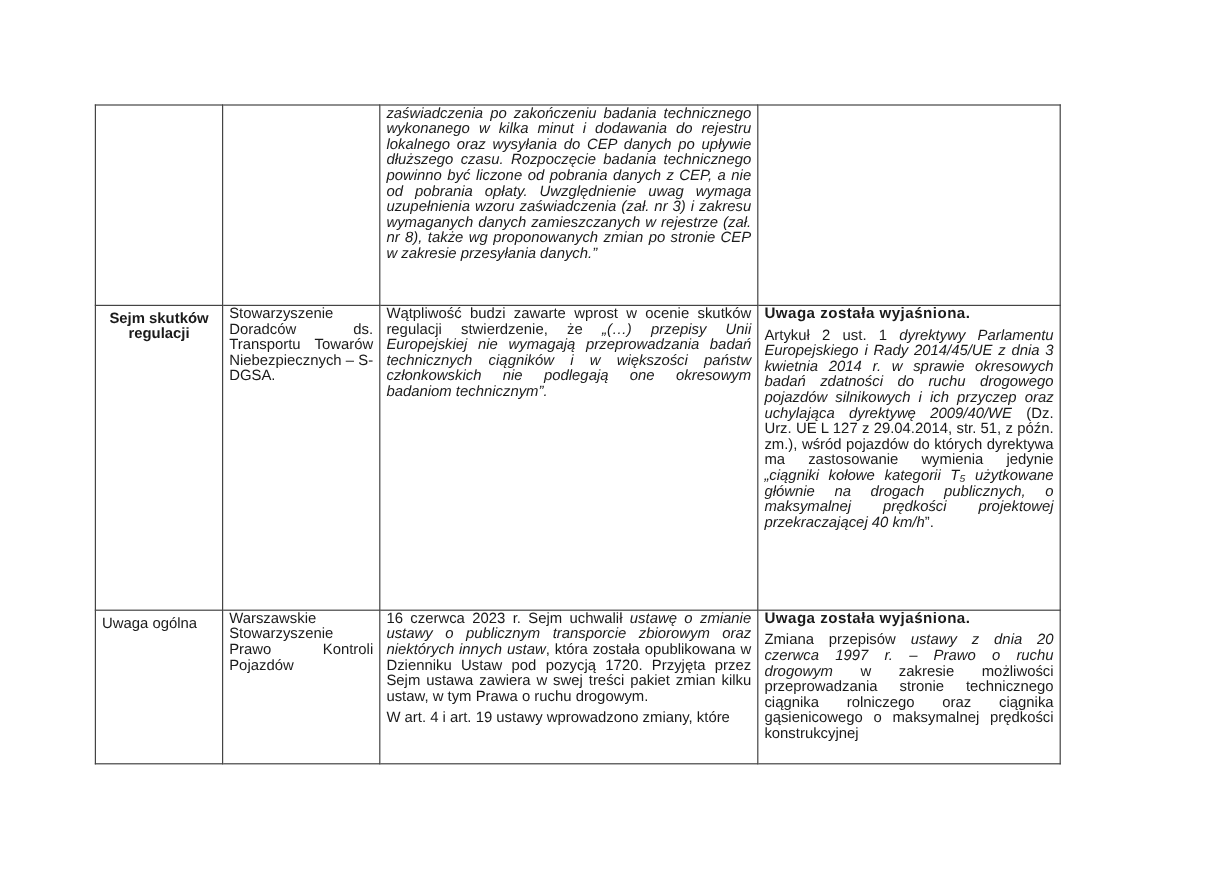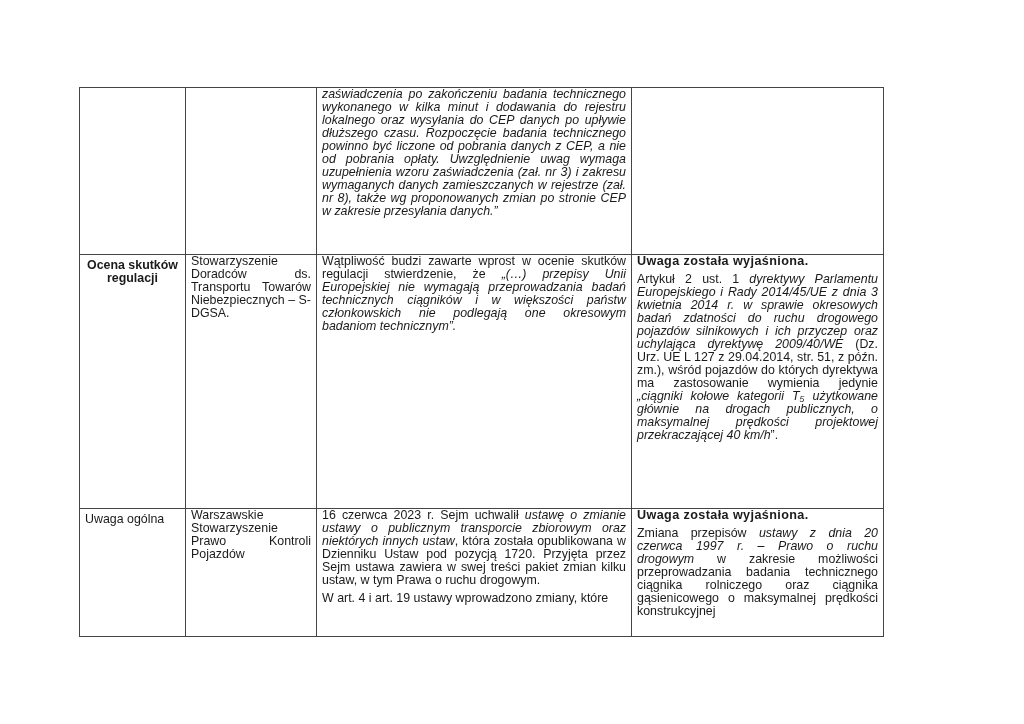--- a/index.html
+++ b/index.html
@@ -34,36 +34,36 @@
   <tbody>
       <tr class="row1">
     <td></td>
     <td></td>
     <td>
           <p><i>zaświadczenia po zakończeniu badania technicznego wykonanego w kilka minut i dodawania do rejestru lokalnego oraz wysyłania do CEP danych po upływie dłuższego czasu. Rozpoczęcie badania technicznego powinno być liczone od pobrania danych z CEP, a nie od pobrania opłaty. Uwzględnienie uwag wymaga uzupełnienia wzoru zaświadczenia (zał. nr 3) i zakresu wymaganych danych zamieszczanych w rejestrze (zał. nr 8), także wg proponowanych zmian po stronie CEP w zakresie przesyłania danych.”</i></p>
         </td>
     <td></td>
   </tr>
   <tr class="row2">
-    <td class="hdr">Ocena skutków regulacji</td>
+    <td class="hdr">Sejm skutków regulacji</td>
     <td class="just">Stowarzyszenie Doradców ds. Transportu Towarów Niebezpiecznych – S-DGSA.</td>
     <td>
       <p><span>Wątpliwość budzi zawarte wprost w ocenie skutków regulacji stwierdzenie, że </span><i>„(…) przepisy Unii Europejskiej nie wymagają przeprowadzania badań technicznych ciągników i w większości państw członkowskich nie podlegają one okresowym badaniom technicznym”.</i></p>
     </td>
     <td>
       <div class="res">Uwaga została wyjaśniona.</div>
       <p class="gap"><span>Artykuł 2 ust. 1 </span><i>dyrektywy Parlamentu Europejskiego i Rady 2014/45/UE z dnia 3 kwietnia 2014 r. w sprawie okresowych badań zdatności do ruchu drogowego pojazdów silnikowych i ich przyczep oraz uchylająca dyrektywę 2009/40/WE</i><span> (Dz. Urz. UE L 127 z 29.04.2014, str. 51, z późn. zm.), wśród pojazdów do których dyrektywa ma zastosowanie wymienia jedynie </span><i>„ciągniki kołowe kategorii T₅ użytkowane głównie na drogach publicznych, o maksymalnej prędkości projektowej przekraczającej 40 km/h</i><span>”.</span></p>
     </td>
   </tr>
   <tr class="row3">
     <td class="hdr-left">Uwaga ogólna</td>
     <td class="just">Warszawskie Stowarzyszenie Prawo Kontroli Pojazdów</td>
     <td>
       <p><span>16 czerwca 2023 r. Sejm uchwalił </span><i>ustawę o zmianie ustawy o publicznym transporcie zbiorowym oraz niektórych innych ustaw</i><span>, która została opublikowana w Dzienniku Ustaw pod pozycją 1720. Przyjęta przez Sejm ustawa zawiera w swej treści pakiet zmian kilku ustaw, w tym Prawa o ruchu drogowym.</span></p>
       <p class="gap">W art. 4 i art. 19 ustawy wprowadzono zmiany, które</p>
     </td>
     <td>
       <div class="res">Uwaga została wyjaśniona.</div>
-      <p class="gap"><span>Zmiana przepisów </span><i>ustawy z dnia 20 czerwca 1997 r. – Prawo o ruchu drogowym</i><span> w zakresie możliwości przeprowadzania badania technicznego ciągnika rolniczego oraz ciągnika gąsienicowego o maksymalnej prędkości konstrukcyjnej</span></p>
+      <p class="gap"><span>Zmiana przepisów </span><i>ustawy z dnia 20 czerwca 1997 r. – Prawo o ruchu drogowym</i><span> w zakresie możliwości przeprowadzania stronie technicznego ciągnika rolniczego oraz ciągnika gąsienicowego o maksymalnej prędkości konstrukcyjnej</span></p>
     </td>
   </tr>
 </tbody>
   </table>
 
 </body></html>

